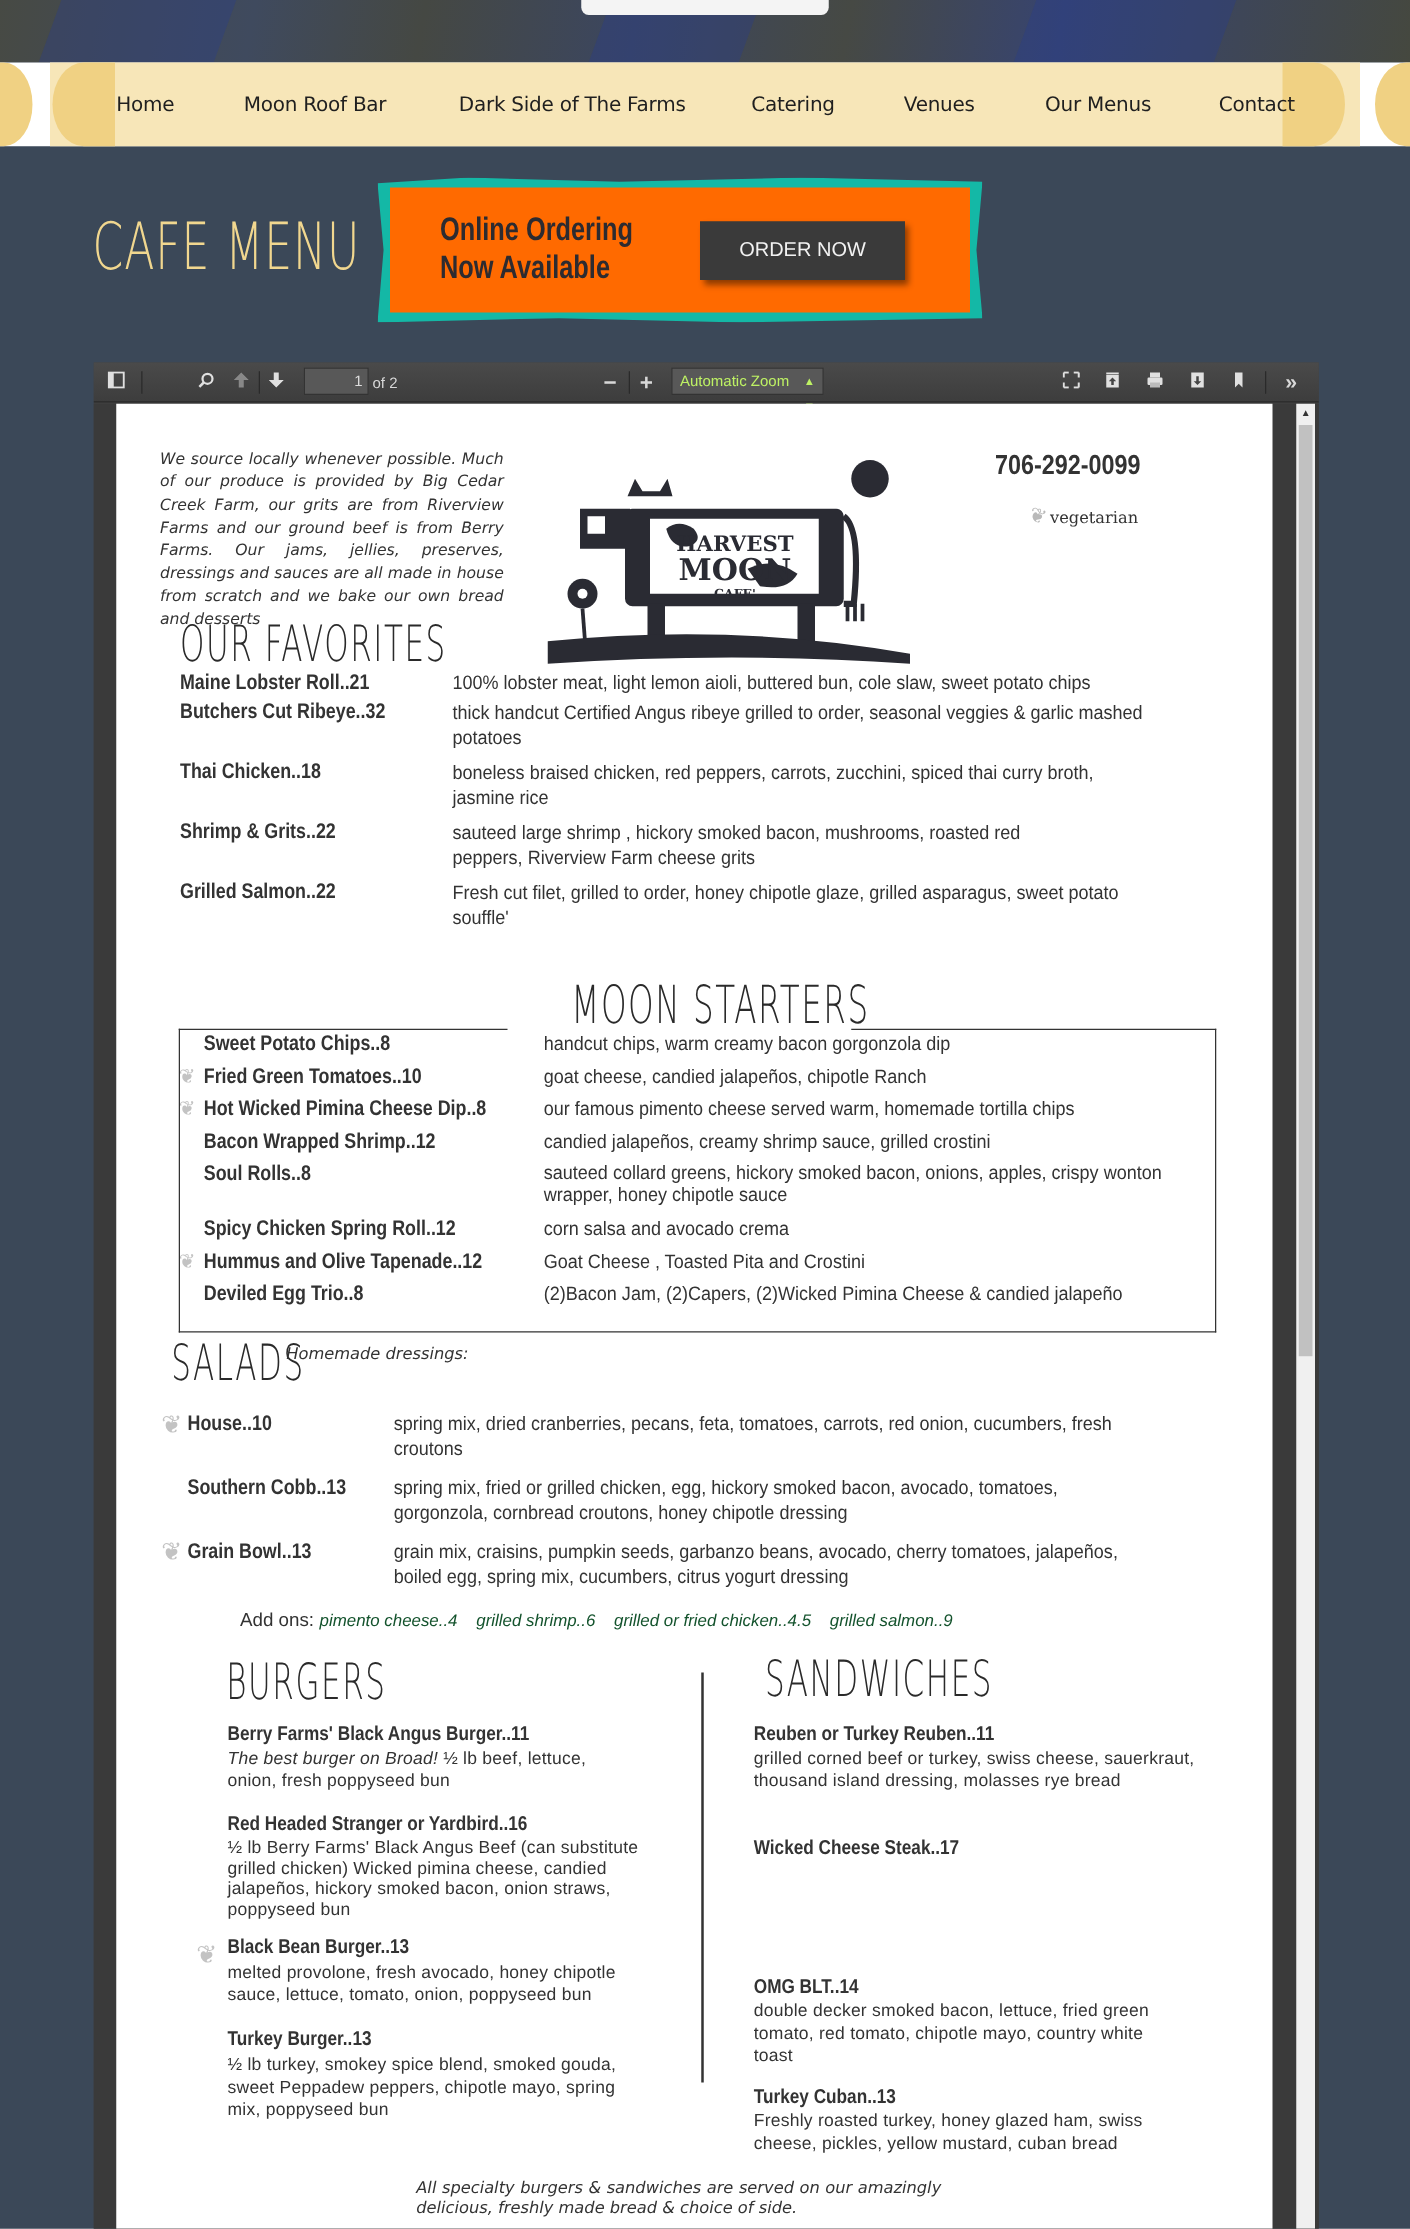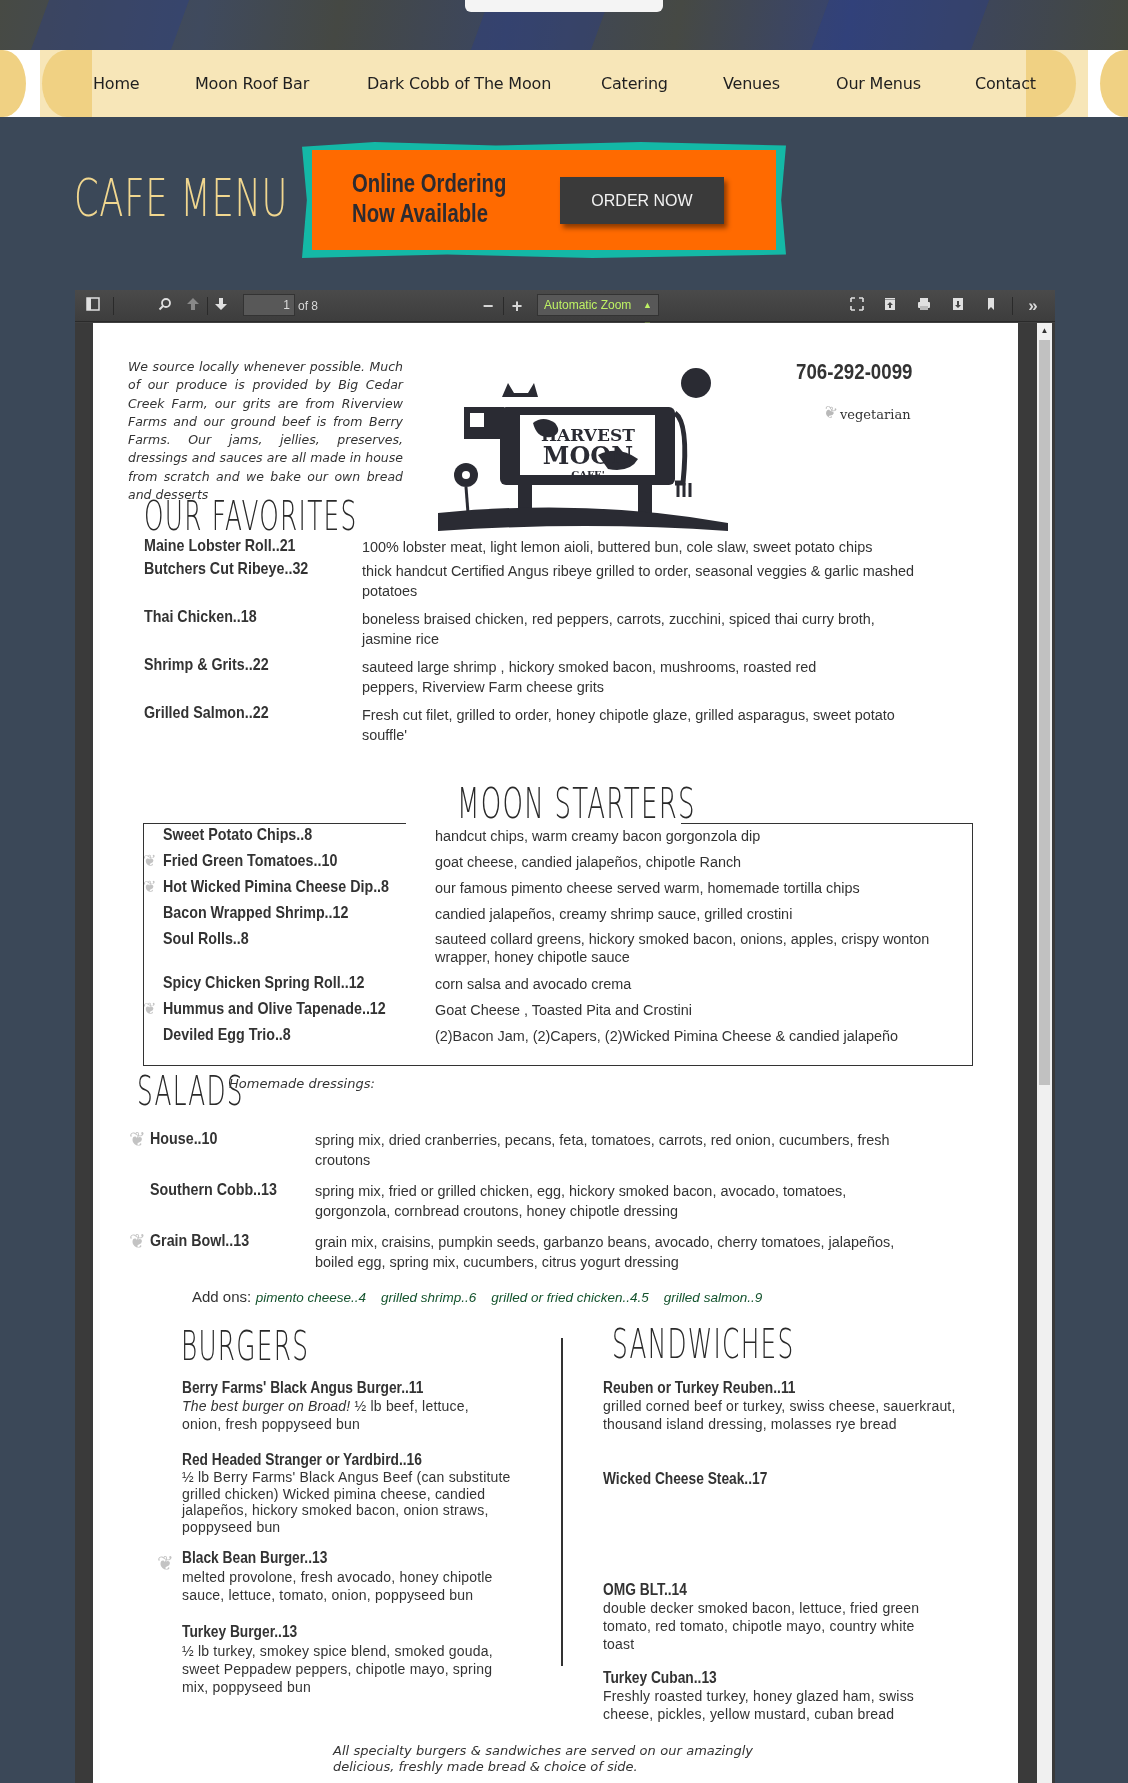--- a/index.html
+++ b/index.html
@@ -184,21 +184,21 @@
 
 <nav class="navbar">
   <div class="nav-inner"></div>
   <div class="moon l-outer"></div>
   <div class="moon l-inner"></div>
   <div class="moon r-inner"></div>
   <div class="moon r-outer"></div>
   <div class="nav-links">
     <a class="nav-link" style="left:93px">Home</a>
     <a class="nav-link" style="left:195px">Moon Roof Bar</a>
-    <a class="nav-link" style="left:367px">Dark Cobb of The Moon</a>
+    <a class="nav-link" style="left:367px">Dark Side of The Farms</a>
     <a class="nav-link" style="left:601px">Catering</a>
     <a class="nav-link" style="left:723px">Venues</a>
     <a class="nav-link" style="left:836px">Our Menus</a>
     <a class="nav-link" style="left:975px">Contact</a>
   </div>
 </nav>
 
 <h1 class="cafe-title">CAFE MENU</h1>
 
 <div class="order-banner">
@@ -231,21 +231,21 @@
           <path d="M7 1 L13 7 L9 7 L9 13 L5 13 L5 7 L1 7 Z" fill="#888"></path>
         </svg>
     </div>
     <div class="tb-sep" style="left:132px"></div>
     <div class="tb-icon" style="left:136px">
       <svg width="14" height="14" viewBox="0 0 14 14">
           <path d="M7 13 L13 7 L9 7 L9 1 L5 1 L5 7 L1 7 Z" fill="#e0e0e0"></path>
         </svg>
     </div>
     <input class="page-input" value="1" style="">
-    <span class="page-count">of 8</span>
+    <span class="page-count">of 2</span>
     <div class="tb-icon" style="left:403px;font-size:18px;font-weight:bold">−</div>
     <div class="tb-sep" style="left:428px"></div>
     <div class="tb-icon" style="left:432px;font-size:18px;font-weight:bold">+</div>
     <div class="zoom-select">
       <span>Automatic Zoom</span>
       <span class="arrows">▲<br>▼</span>
     </div>
     <div class="tb-icon" style="left:772px">
       <svg width="14" height="14" viewBox="0 0 14 14">
           <path d="M1 1h4M1 1v4M13 1h-4M13 1v4M1 13h4M1 13v-4M13 13h-4M13 13v-4" stroke="#e0e0e0" stroke-width="1.6" fill="none"></path>

